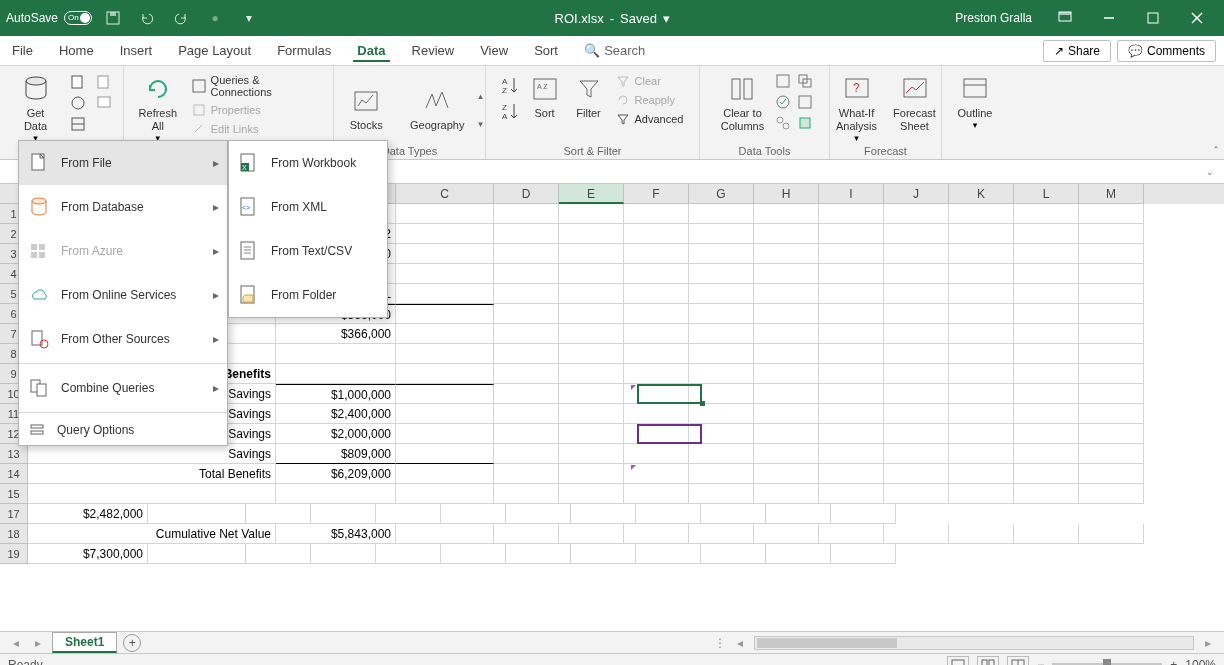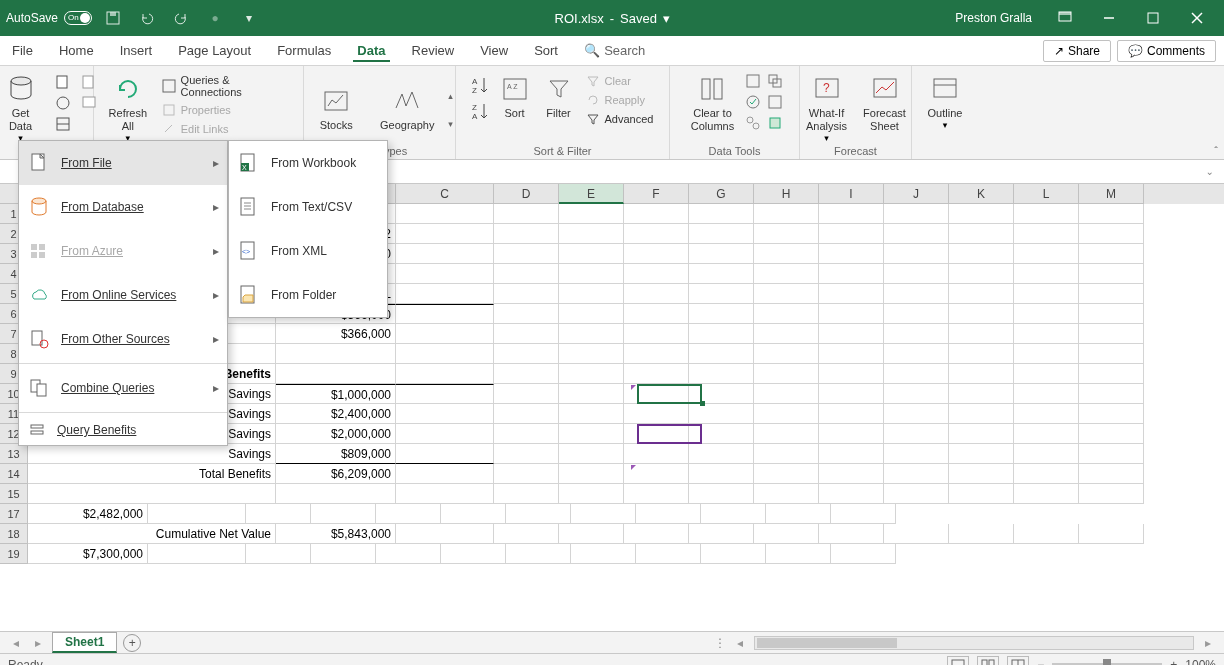--- a/index.html
+++ b/index.html
@@ -51,21 +51,21 @@
 .cell { border-right: 1px solid #d4d4d4; border-bottom: 1px solid #d4d4d4; padding: 0 4px; font-size: 12px; line-height: 20px; white-space: nowrap; overflow: hidden; }
 .cell.num { text-align: right; }
 .cell.bold { font-weight: 700; text-align: right; }
 .selected-cell { position: absolute; border: 2px solid #217346; pointer-events: none; }
 .copy-cell { position: absolute; border: 2px solid #6b2e8f; pointer-events: none; }
 .tri { position: absolute; width: 0; height: 0; border-style: solid; border-width: 5px 5px 0 0; border-color: #9b59b6 transparent transparent transparent; }
 
 
 .menu { position: absolute; background: #fff; border: 1px solid #b4b4b4; box-shadow: 3px 3px 8px rgba(0,0,0,.2); z-index: 100; font-size: 12px; }
 .menu1 { left: 18px; top: 140px; width: 210px; }
-.menu1 .mitem { height: 44px; display: flex; align-items: center; padding: 0 10px 0 8px; gap: 10px; position: relative; color: #333; text-decoration: underline; }
+.menu1 .mitem { height: 44px; display: flex; align-items: center; padding: 0 10px 0 8px; gap: 10px; position: relative; color: #333; }
 .menu1 .mitem:hover, .menu1 .mitem.hover { background: #e5e5e5; }
 .menu1 .mitem.disabled { color: #a8a8a8; }
 .menu1 .mitem .arrow { position: absolute; right: 8px; color: #666; }
 .menu1 .sep { height: 1px; background: #d9d9d9; margin: 2px 0; }
 .menu1 .micon { width: 24px; height: 24px; display: flex; align-items: center; justify-content: center; }
 
 .menu2 { left: 228px; top: 140px; width: 160px; }
 .menu2 .mitem { height: 44px; display: flex; align-items: center; padding: 0 10px 0 8px; gap: 10px; color: #333; }
 .menu2 .micon { width: 24px; height: 24px; display: flex; align-items: center; justify-content: center; }
 
@@ -178,21 +178,21 @@
         <span>Share</span>
       </div>
     <div class="share-btn">
         <span>💬</span>
         <span>Comments</span>
       </div>
   </div>
 </div>
 
 <div class="ribbon">
-  <div class="ribbon-group" style="width:94px;">
+  <div class="ribbon-group" style="width:124px;">
     <div class="group-body">
       <div class="big-btn">
         <div class="icon">
             <svg width="28" height="28" viewBox="0 0 28 28">
               <ellipse cx="14" cy="6" rx="10" ry="4" stroke="#444" fill="#e8e8e8"></ellipse>
               <path d="M4 6 V20 A10 4 0 0 0 24 20 V6" stroke="#444" fill="none"></path>
             </svg>
           </div>
         <div class="lbl" style="white-space:pre-line;">Get
 Data</div>
@@ -873,54 +873,54 @@
       <span class="arrow">▸</span>
   </div>
   <div class="sep"></div>
   <div class="mitem" style="height:30px;">
     <div class="micon" style="width:20px;">
         <svg width="18" height="18">
           <rect x="3" y="4" width="12" height="3" stroke="#666" fill="none"></rect>
           <rect x="3" y="10" width="12" height="3" stroke="#666" fill="none"></rect>
         </svg>
       </div>
-    <span>Query Benefits</span>
+    <span>Query Options</span>
   </div>
 </div>
 
 <div class="menu menu2">
   <div class="mitem">
     <div class="micon">
         <svg width="24" height="24">
           <rect x="4" y="3" width="13" height="17" stroke="#666" fill="#fff"></rect>
           <rect x="4" y="12" width="8" height="8" fill="#217346"></rect>
           <text x="5" y="19" font-size="7" fill="#fff">X</text>
         </svg>
       </div>
     <span>From Workbook</span>
   </div>
   <div class="mitem">
     <div class="micon">
         <svg width="24" height="24">
           <rect x="4" y="3" width="13" height="17" stroke="#666" fill="#fff"></rect>
-          <line x1="7" y1="8" x2="14" y2="8" stroke="#888"></line>
-          <line x1="7" y1="11" x2="14" y2="11" stroke="#888"></line>
-          <line x1="7" y1="14" x2="14" y2="14" stroke="#888"></line>
-        </svg>
-      </div>
-    <span>From Text/CSV</span>
+          <text x="5" y="15" font-size="7" fill="#36c">&lt;&gt;</text>
+        </svg>
+      </div>
+    <span>From XML</span>
   </div>
   <div class="mitem">
     <div class="micon">
         <svg width="24" height="24">
           <rect x="4" y="3" width="13" height="17" stroke="#666" fill="#fff"></rect>
-          <text x="5" y="15" font-size="7" fill="#36c">&lt;&gt;</text>
-        </svg>
-      </div>
-    <span>From XML</span>
+          <line x1="7" y1="8" x2="14" y2="8" stroke="#888"></line>
+          <line x1="7" y1="11" x2="14" y2="11" stroke="#888"></line>
+          <line x1="7" y1="14" x2="14" y2="14" stroke="#888"></line>
+        </svg>
+      </div>
+    <span>From Text/CSV</span>
   </div>
   <div class="mitem">
     <div class="micon">
         <svg width="24" height="24">
           <rect x="4" y="3" width="13" height="17" stroke="#666" fill="#fff"></rect>
           <path d="M6 14 L8 12 L16 12 L16 19 L6 19 Z" stroke="#d9a441" fill="#fbe6b2"></path>
         </svg>
       </div>
     <span>From Folder</span>
   </div>

